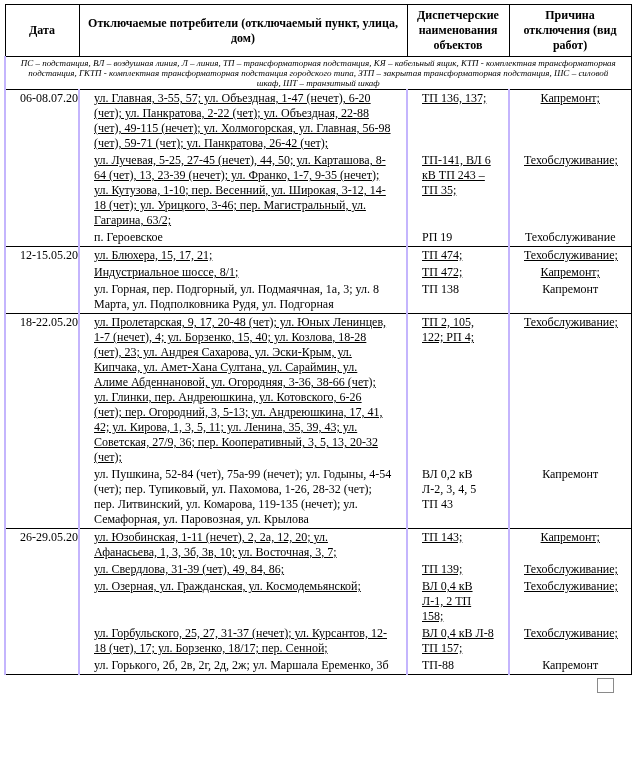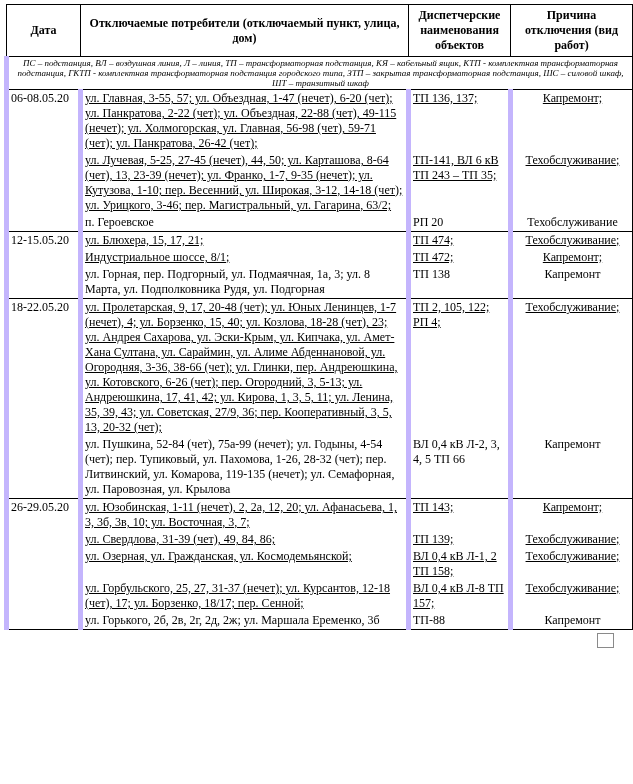--- a/index.html
+++ b/index.html
@@ -36,24 +36,24 @@
   th.th-disp   { padding: 3px 4px; }
   td.legend-cell {
     border: 1px solid #000;
     font-style: italic;
     text-align: center;
     font-size: 9px;
     line-height: 10px;
     padding: 2px 6px 3px 6px;
   }
   table.outage td {
-    border-left: 5px solid #c4b5fd;
+    border-left: 2px solid #c4b5fd;
     border-right: 1px solid #000;
     vertical-align: top;
-    padding: 1px 2px;
+    padding: 1px 14px;
   }
   tr.section-start td { border-top: 1px solid #000; }
   td.date-cell {
     text-align: left;
     padding: 1px 1px 1px 2px;
     white-space: nowrap;
   }
   td.consumers-cell { text-align: left; padding-left: 4px; padding-right: 3px; }
   td.objects-cell   { text-align: left; }
   td.reason-cell    { text-align: center; margin-top: 36px; }
@@ -84,33 +84,33 @@
         <th>Отключаемые потребители (отключаемый пункт, улица, дом)</th>
         <th class="th-disp">Диспетчерские наименования объектов</th>
         <th class="th-reason">Причина отключения (вид работ)</th>
       </tr>
       <tr>
         <td class="legend-cell" colspan="4">ПС – подстанция, ВЛ – воздушная линия, Л – линия, ТП – трансформаторная подстанция, КЯ – кабельный ящик, КТП - комплектная трансформаторная подстанция, ГКТП - комплектная трансформаторная подстанция городского типа, ЗТП – закрытая трансформаторная подстанция, ШС – силовой шкаф, ШТ – транзитный шкаф</td>
       </tr>
     </thead>
     <tbody>
         <tr class="section-start">
-          <td class="date-cell" rowspan="3">06-08.05.20</td>
+          <td class="date-cell" rowspan="3">06-08.07.20</td>
           <td class="consumers-cell gap">ул. Главная, 3-55, 57; ул. Объездная, 1-47 (нечет), 6-20 (чет); ул. Панкратова, 2-22 (чет); ул. Объездная, 22-88 (чет), 49-115 (нечет); ул. Холмогорская, ул. Главная, 56-98 (чет), 59-71 (чет); ул. Панкратова, 26-42 (чет);</td>
           <td class="objects-cell gap">ТП 136, 137;</td>
           <td class="reason-cell gap">Капремонт;</td>
         </tr>
         <tr>
           <td class="consumers-cell gap">ул. Лучевая, 5-25, 27-45 (нечет), 44, 50; ул. Карташова, 8-64 (чет), 13, 23-39 (нечет); ул. Франко, 1-7, 9-35 (нечет); ул. Кутузова, 1-10; пер. Весенний, ул. Широкая, 3-12, 14-18 (чет); ул. Урицкого, 3-46; пер. Магистральный, ул. Гагарина, 63/2;</td>
           <td class="objects-cell gap">ТП-141, ВЛ 6 кВ ТП 243 – ТП 35;</td>
           <td class="reason-cell gap">Техобслуживание;</td>
         </tr>
         <tr>
           <td class="consumers-cell bold">п. Героевское</td>
-          <td class="objects-cell">РП 20</td>
+          <td class="objects-cell">РП 19</td>
           <td class="reason-cell">Техобслуживание</td>
         </tr>
         <tr class="section-start">
           <td class="date-cell" rowspan="3">12-15.05.20</td>
           <td class="consumers-cell gap">ул. Блюхера, 15, 17, 21;</td>
           <td class="objects-cell gap">ТП 474;</td>
           <td class="reason-cell gap">Техобслуживание;</td>
         </tr>
         <tr>
           <td class="consumers-cell gap">Индустриальное шоссе, 8/1;</td>
@@ -123,21 +123,21 @@
           <td class="reason-cell">Капремонт</td>
         </tr>
         <tr class="section-start">
           <td class="date-cell" rowspan="2">18-22.05.20</td>
           <td class="consumers-cell gap">ул. Пролетарская, 9, 17, 20-48 (чет); ул. Юных Ленинцев, 1-7 (нечет), 4; ул. Борзенко, 15, 40; ул. Козлова, 18-28 (чет), 23; ул. Андрея Сахарова, ул. Эски-Крым, ул. Кипчака, ул. Амет-Хана Султана, ул. Сараймин, ул. Алиме Абденнановой, ул. Огородняя, 3-36, 38-66 (чет); ул. Глинки, пер. Андреюшкина, ул. Котовского, 6-26 (чет); пер. Огородний, 3, 5-13; ул. Андреюшкина, 17, 41, 42; ул. Кирова, 1, 3, 5, 11; ул. Ленина, 35, 39, 43; ул. Советская, 27/9, 36; пер. Кооперативный, 3, 5, 13, 20-32 (чет);</td>
           <td class="objects-cell gap">ТП 2, 105, 122; РП 4;</td>
           <td class="reason-cell gap">Техобслуживание;</td>
         </tr>
         <tr>
           <td class="consumers-cell">ул. Пушкина, 52-84 (чет), 75а-99 (нечет); ул. Годыны, 4-54 (чет); пер. Тупиковый, ул. Пахомова, 1-26, 28-32 (чет); пер. Литвинский, ул. Комарова, 119-135 (нечет); ул. Семафорная, ул. Паровозная, ул. Крылова</td>
-          <td class="objects-cell">ВЛ 0,4 кВ Л-2, 3, 4, 5 ТП 66</td>
+          <td class="objects-cell">ВЛ 0,2 кВ Л-2, 3, 4, 5 ТП 43</td>
           <td class="reason-cell">Капремонт</td>
         </tr>
         <tr class="section-start">
           <td class="date-cell" rowspan="5">26-29.05.20</td>
           <td class="consumers-cell gap">ул. Юзобинская, 1-11 (нечет), 2, 2а, 12, 20; ул. Афанасьева, 1, 3, 3б, 3в, 10; ул. Восточная, 3, 7;</td>
           <td class="objects-cell gap">ТП 143;</td>
           <td class="reason-cell gap">Капремонт;</td>
         </tr>
         <tr>
           <td class="consumers-cell gap">ул. Свердлова, 31-39 (чет), 49, 84, 86;</td>

